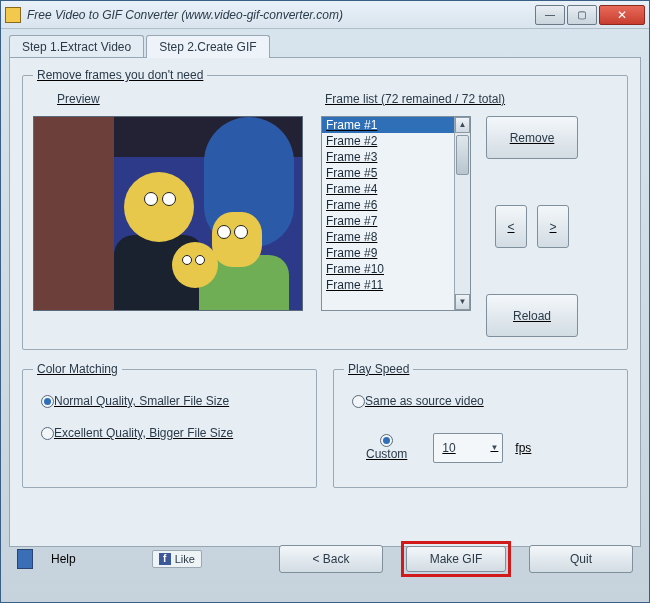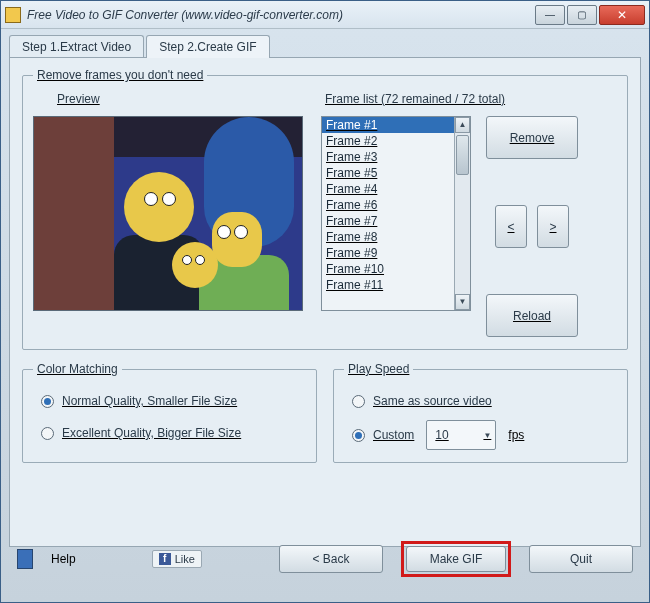--- a/index.html
+++ b/index.html
@@ -161,21 +161,21 @@
     background: linear-gradient(#f3f7fa,#d2dce3);
     border: 1px solid #7f8f9b; border-radius: 3px;
     color: #2a3a48; font-size: 12px;
     cursor: pointer;
   }
   .btn.small { min-width: 32px; width: 32px; }
   .nav-pair { display:flex; gap: 10px; }
   .lower-row { display:flex; gap: 16px; }
   .lower-row fieldset { flex: 1; }
   .radio-row {
-    display: flex; align-items: center; gap: 8px;
+    display: flex; align-items: center; 
     margin: 10px 0 0 8px; color: #2a3a48;
   }
   .radio {
     width: 13px; height: 13px; border: 1px solid #5a6a78;
     border-radius: 50%; background: #f3f6f8; display:inline-flex;
     align-items:center; justify-content:center;
   }
   .radio.checked::after {
     content:""; width:7px; height:7px; border-radius:50%; background:#2f6fb7;
   }
@@ -310,21 +310,21 @@
           </div>
         </fieldset>
 
         <fieldset>
           <legend>Play Speed</legend>
           <div class="radio-row">
             <span class="radio"></span>
             <span>Same as source video</span>
           </div>
           <div class="playspeed-custom">
-            <div class="radio-row" style="margin:0;">
+            <div class="radio-row" style="margin:14px;flex-direction:column;">
               <span class="radio checked"></span>
               <span>Custom</span>
             </div>
             <div class="combo">
               <span>10</span>
               <span class="arrow">▼</span>
             </div>
             <span>fps</span>
           </div>
         </fieldset>

